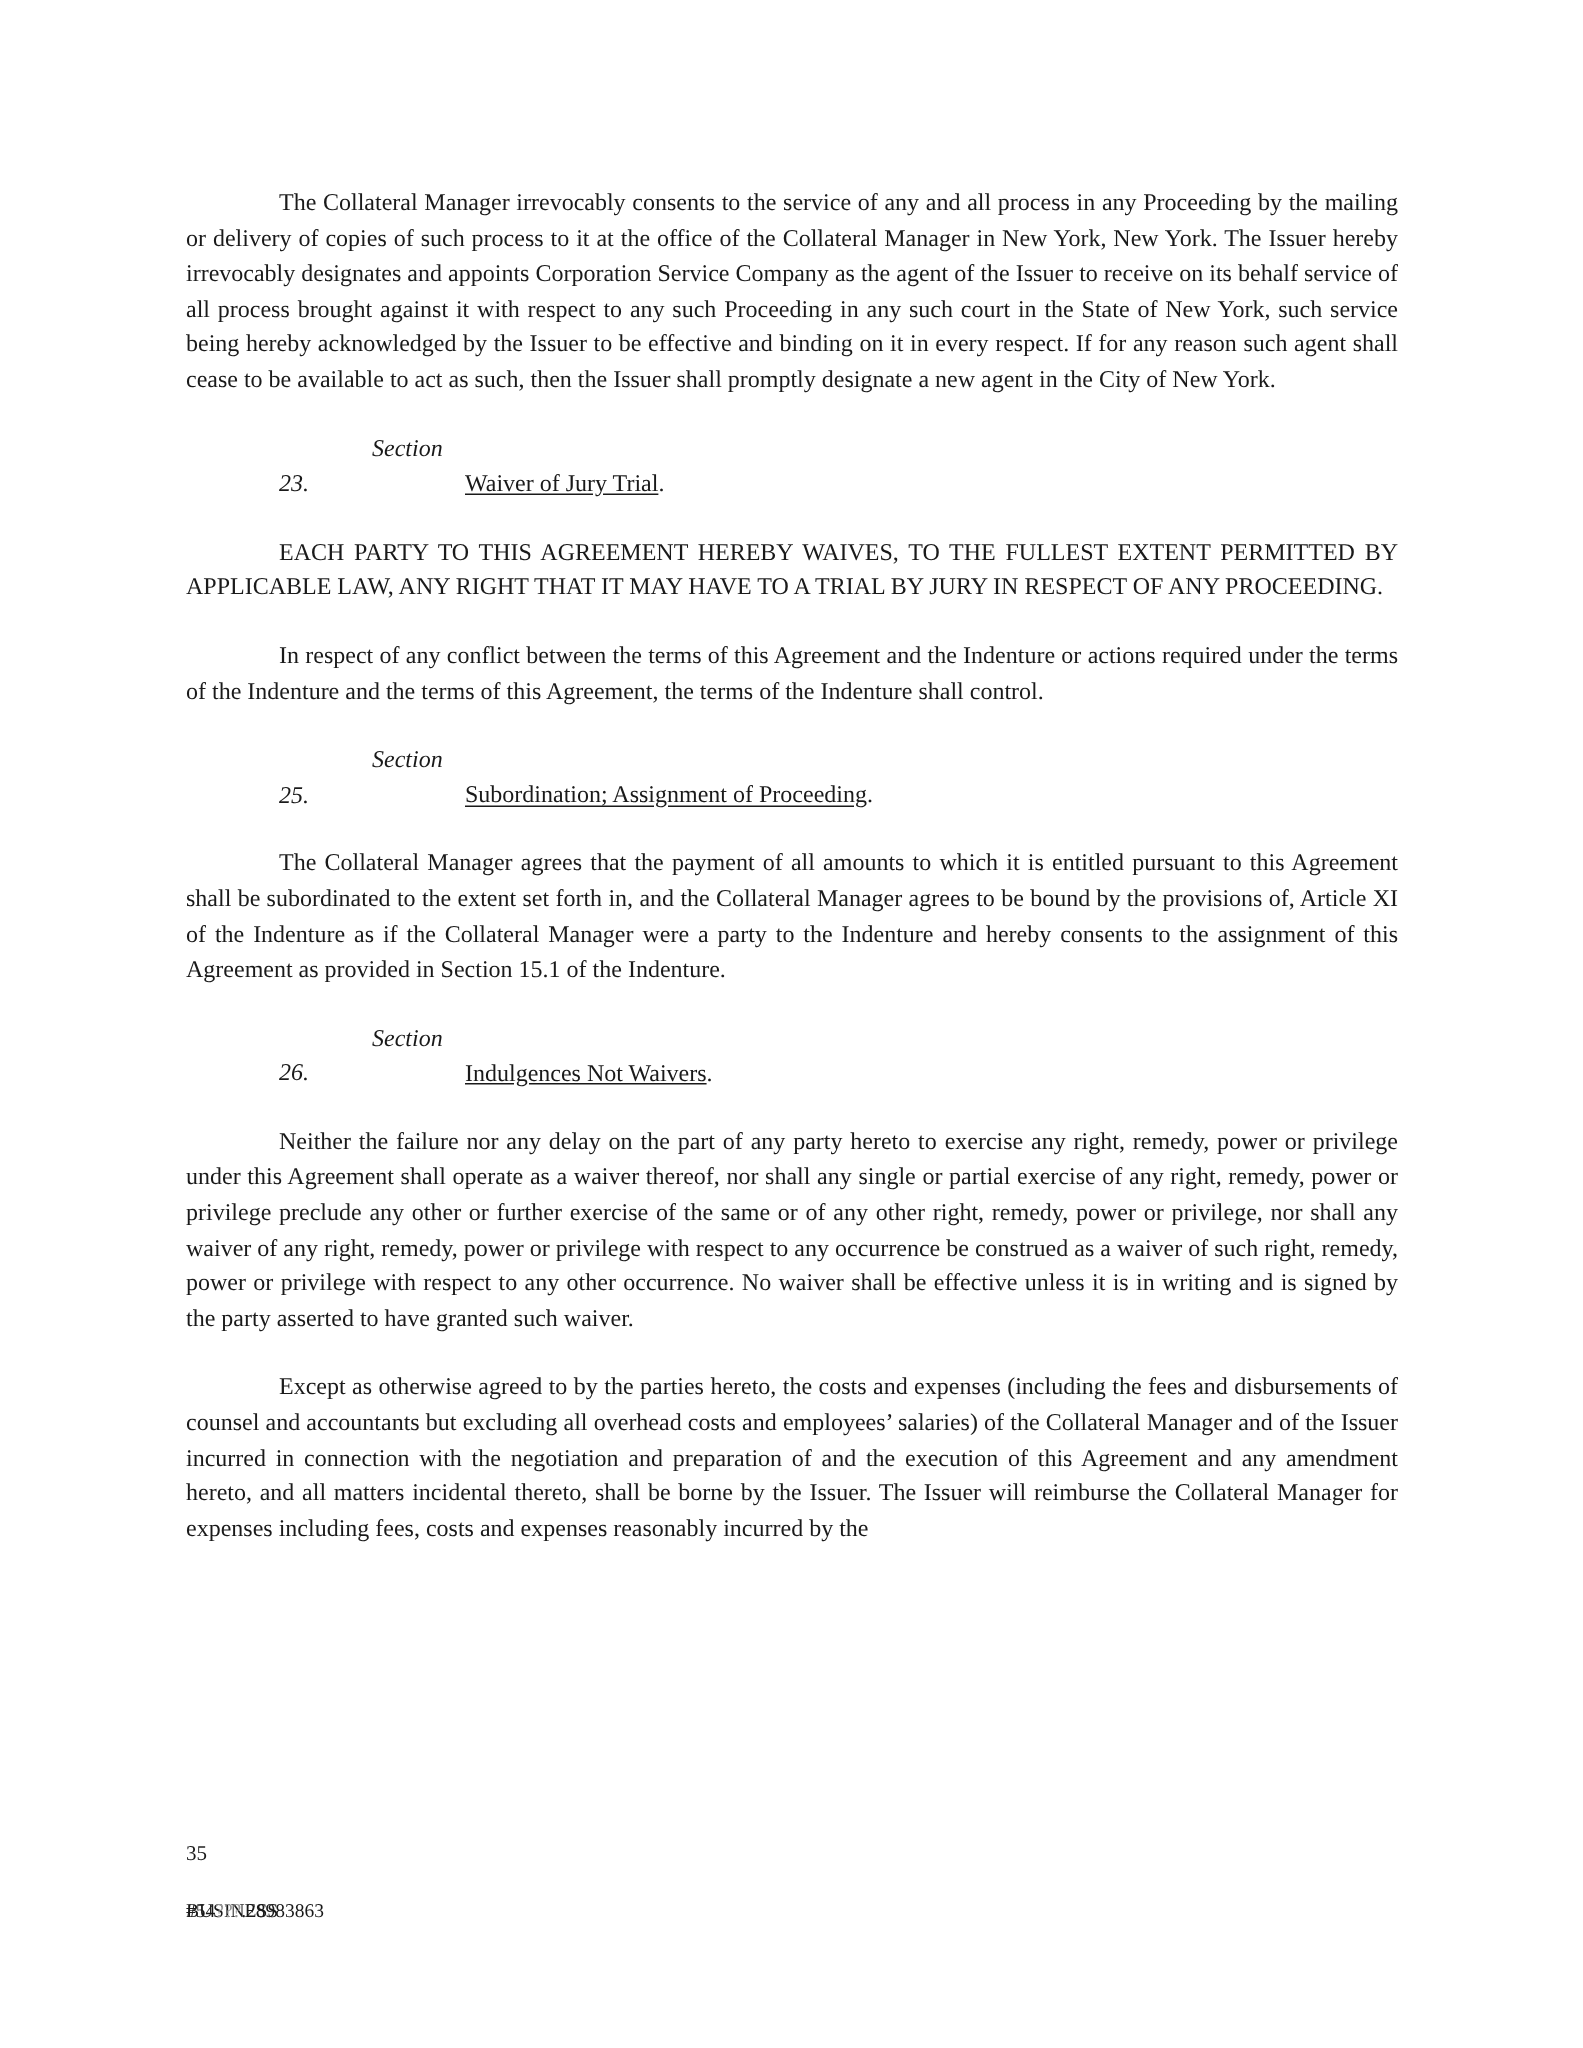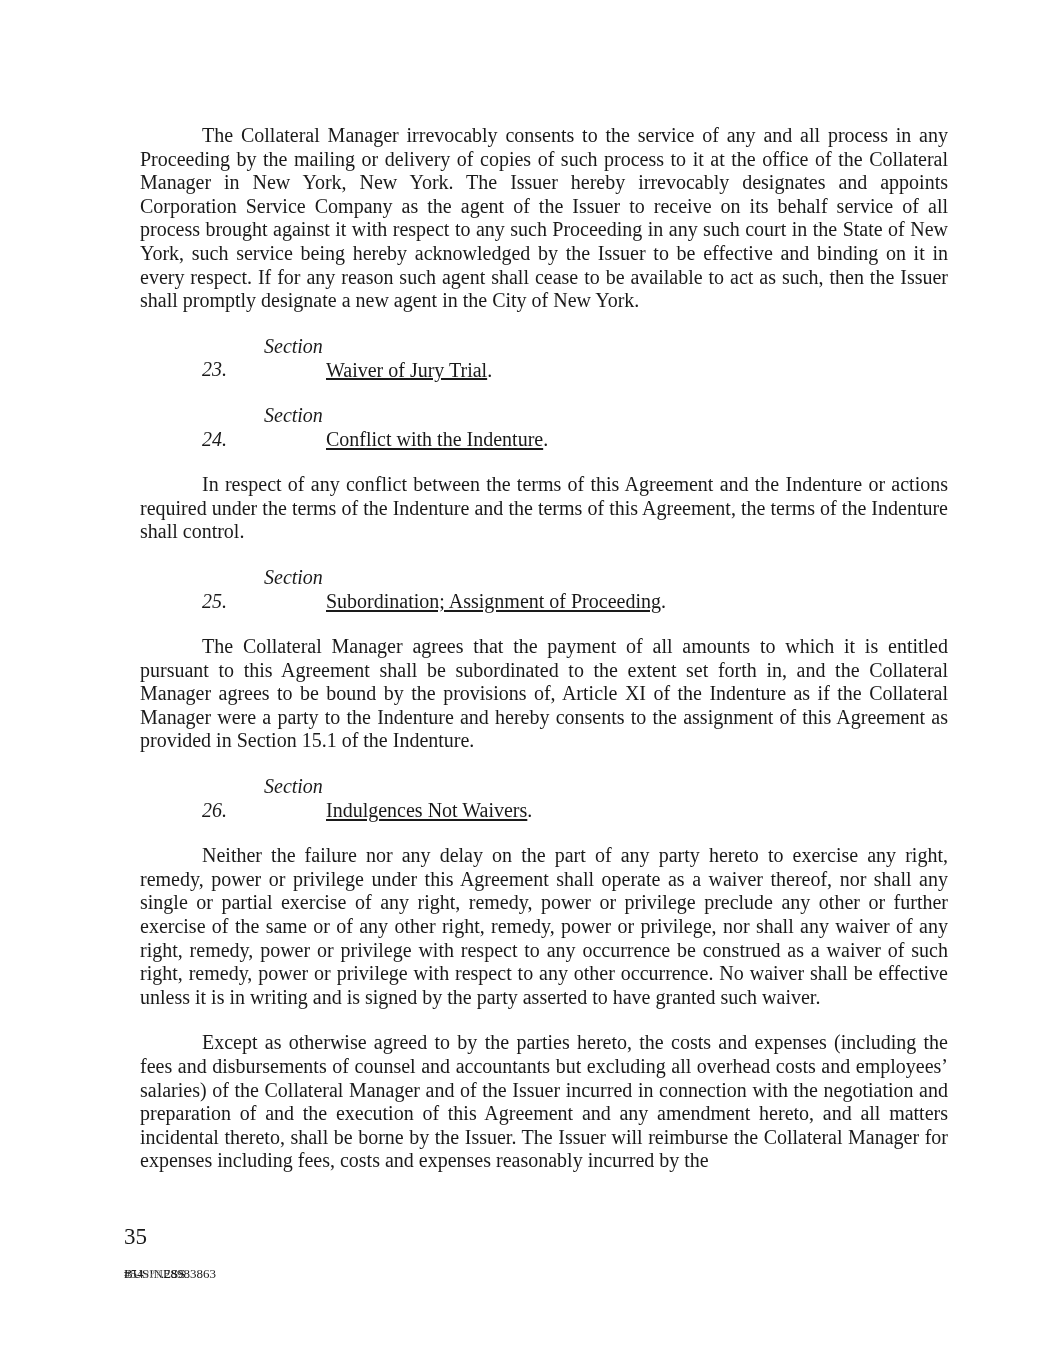--- a/index.html
+++ b/index.html
@@ -10,24 +10,24 @@
     body {
       width: 1055px;
       height: 1365px;
       position: relative;
       overflow: hidden;
       font-family: "Liberation Serif", serif;
       color: #1a1a1a;
     }
     .page {
       position: absolute;
-      left: 140px;
+      left: 124px;
       top: 124px;
       width: 808px;
-      font-size: 20px;
+      font-size: 16px;
       line-height: 23.6px;
     }
     p {
       margin: 0 0 22px 0;
       text-align: justify;
       text-indent: 62px;
     }
     p.heading {
       text-align: left;
       text-indent: 62px;
@@ -43,21 +43,21 @@
       text-underline-offset: 2px;
       text-align: center;
     }
     .caps {
       text-align: justify;
     }
     .page-number {
       position: absolute;
       left: 124px;
       top: 1226px;
-      font-size: 23px;
+      font-size: 14px;
       line-height: 22px;
     }
     .doc-id {
       position: absolute;
       left: 124px;
       top: 1267px;
       font-size: 13px;
       line-height: 14px;
       white-space: nowrap;
     }
@@ -72,24 +72,22 @@
   </style>
 </head>
 <body>
 
 <div class="page">
   <p>The Collateral Manager irrevocably consents to the service of any and all process in any Proceeding by the mailing or delivery of copies of such process to it at the office of the Collateral Manager in New York, New York.  The Issuer hereby irrevocably designates and appoints Corporation Service Company as the agent of the Issuer to receive on its behalf service of all process brought against it with respect to any such Proceeding in any such court in the State of New York, such service being hereby acknowledged by the Issuer to be effective and binding on it in every respect.  If for any reason such agent shall cease to be available to act as such, then the Issuer shall promptly designate a new agent in the City of New York.</p>
 
   <p class="heading">
     <span class="sec-num">Section 23.</span><span class="sec-title">Waiver of Jury Trial</span><span>.</span>
   </p>
+  <p class="caps">EACH PARTY TO THIS AGREEMENT HEREBY WAIVES, TO THE FULLEST EXTENT PERMITTED BY APPLICABLE LAW, ANY RIGHT THAT IT MAY HAVE TO A TRIAL BY JURY IN RESPECT OF ANY PROCEEDING.</p>
 
-  <p class="heading">
-    <span class="sec-num">Section 24.</span><span class="sec-title">Conflict with the Indenture</span><span>.</span>
-  </p>
   <p>In respect of any conflict between the terms of this Agreement and the Indenture or actions required under the terms of the Indenture and the terms of this Agreement, the terms of the Indenture shall control.</p>
 
   <p class="heading">
     <span class="sec-num">Section 25.</span><span class="sec-title">Subordination; Assignment of Proceeding</span><span>.</span>
   </p>
   <p>The Collateral Manager agrees that the payment of all amounts to which it is entitled pursuant to this Agreement shall be subordinated to the extent set forth in, and the Collateral Manager agrees to be bound by the provisions of, Article XI of the Indenture as if the Collateral Manager were a party to the Indenture and hereby consents to the assignment of this Agreement as provided in Section 15.1 of the Indenture.</p>
 
   <p class="heading">
     <span class="sec-num">Section 26.</span><span class="sec-title">Indulgences Not Waivers</span><span>.</span>
   </p>

